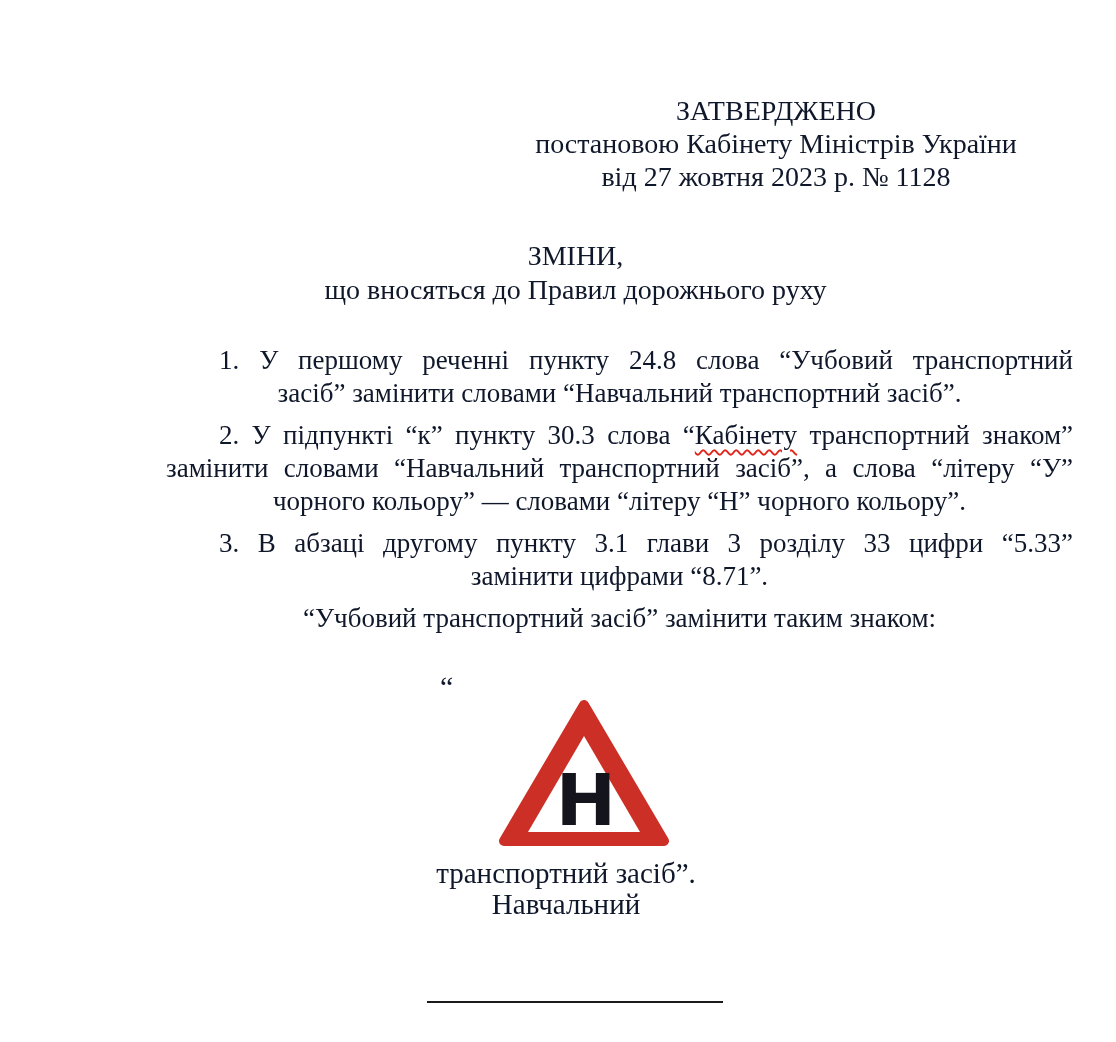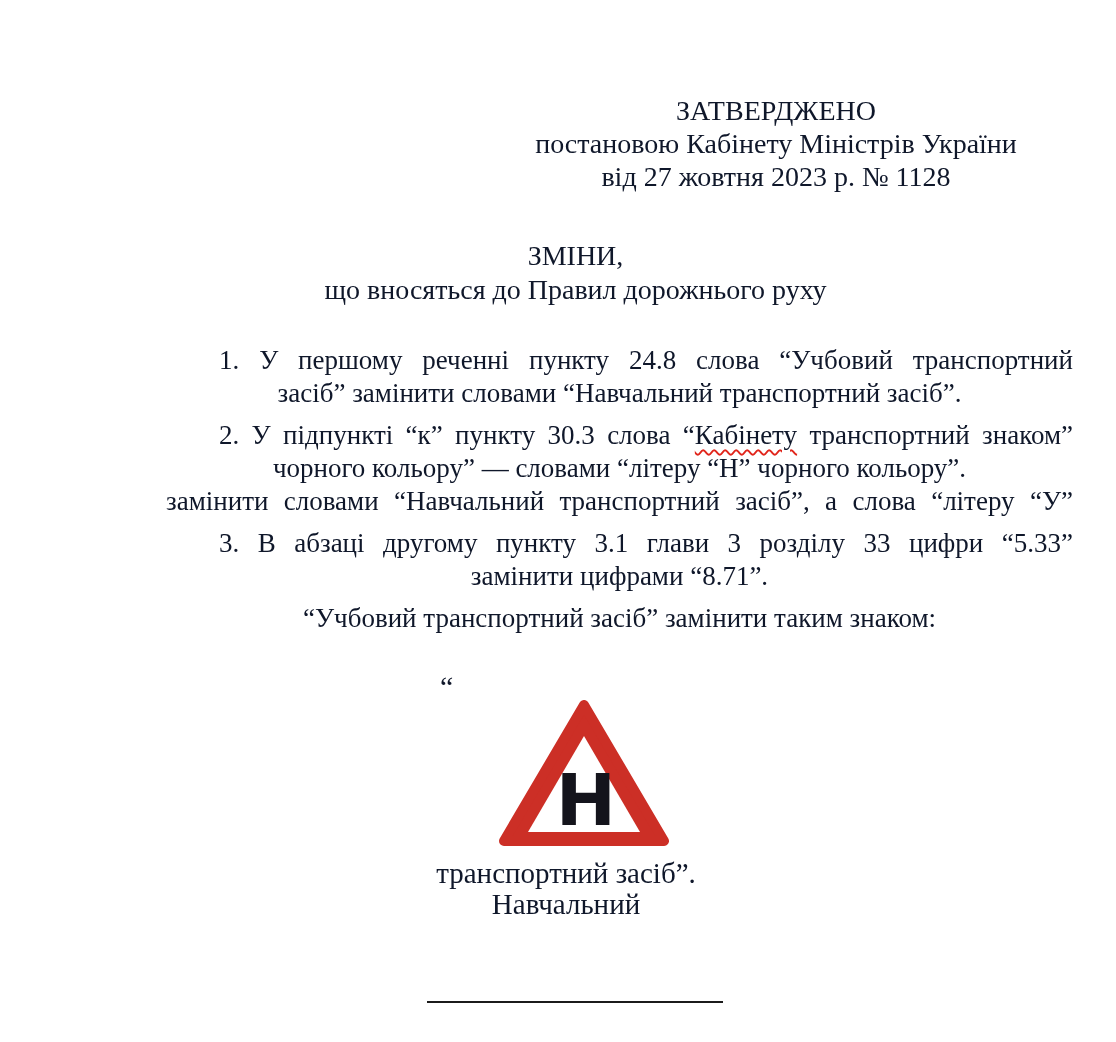--- a/index.html
+++ b/index.html
@@ -64,22 +64,22 @@
     <div>що вносяться до Правил дорожнього руху</div>
   </div>
 
   <div class="body-text">
       <div class="para">
         <div class="line fill indent"><span>1. У першому реченні пункту 24.8 слова “Учбовий транспортний</span></div>
         <div class="line"><span>засіб” замінити словами “Навчальний транспортний засіб”.</span></div>
       </div>
       <div class="para">
         <div class="line fill indent"><span>2. У підпункті “к” пункту 30.3 слова “</span><span class="misspelled">Кабінету</span><span> транспортний знаком”</span></div>
+        <div class="line fill"><span>замінити словами “Навчальний транспортний засіб”, а слова “літеру “У”</span></div>
         <div class="line"><span>чорного кольору” — словами “літеру “Н” чорного кольору”.</span></div>
-        <div class="line fill"><span>замінити словами “Навчальний транспортний засіб”, а слова “літеру “У”</span></div>
       </div>
       <div class="para">
         <div class="line fill indent"><span>3. В абзаці другому пункту 3.1 глави 3 розділу 33 цифри “5.33”</span></div>
         <div class="line"><span>замінити цифрами “8.71”.</span></div>
       </div>
       <div class="para">
         <div class="line"><span>“Учбовий транспортний засіб” замінити таким знаком:</span></div>
       </div>
     </div>
 

